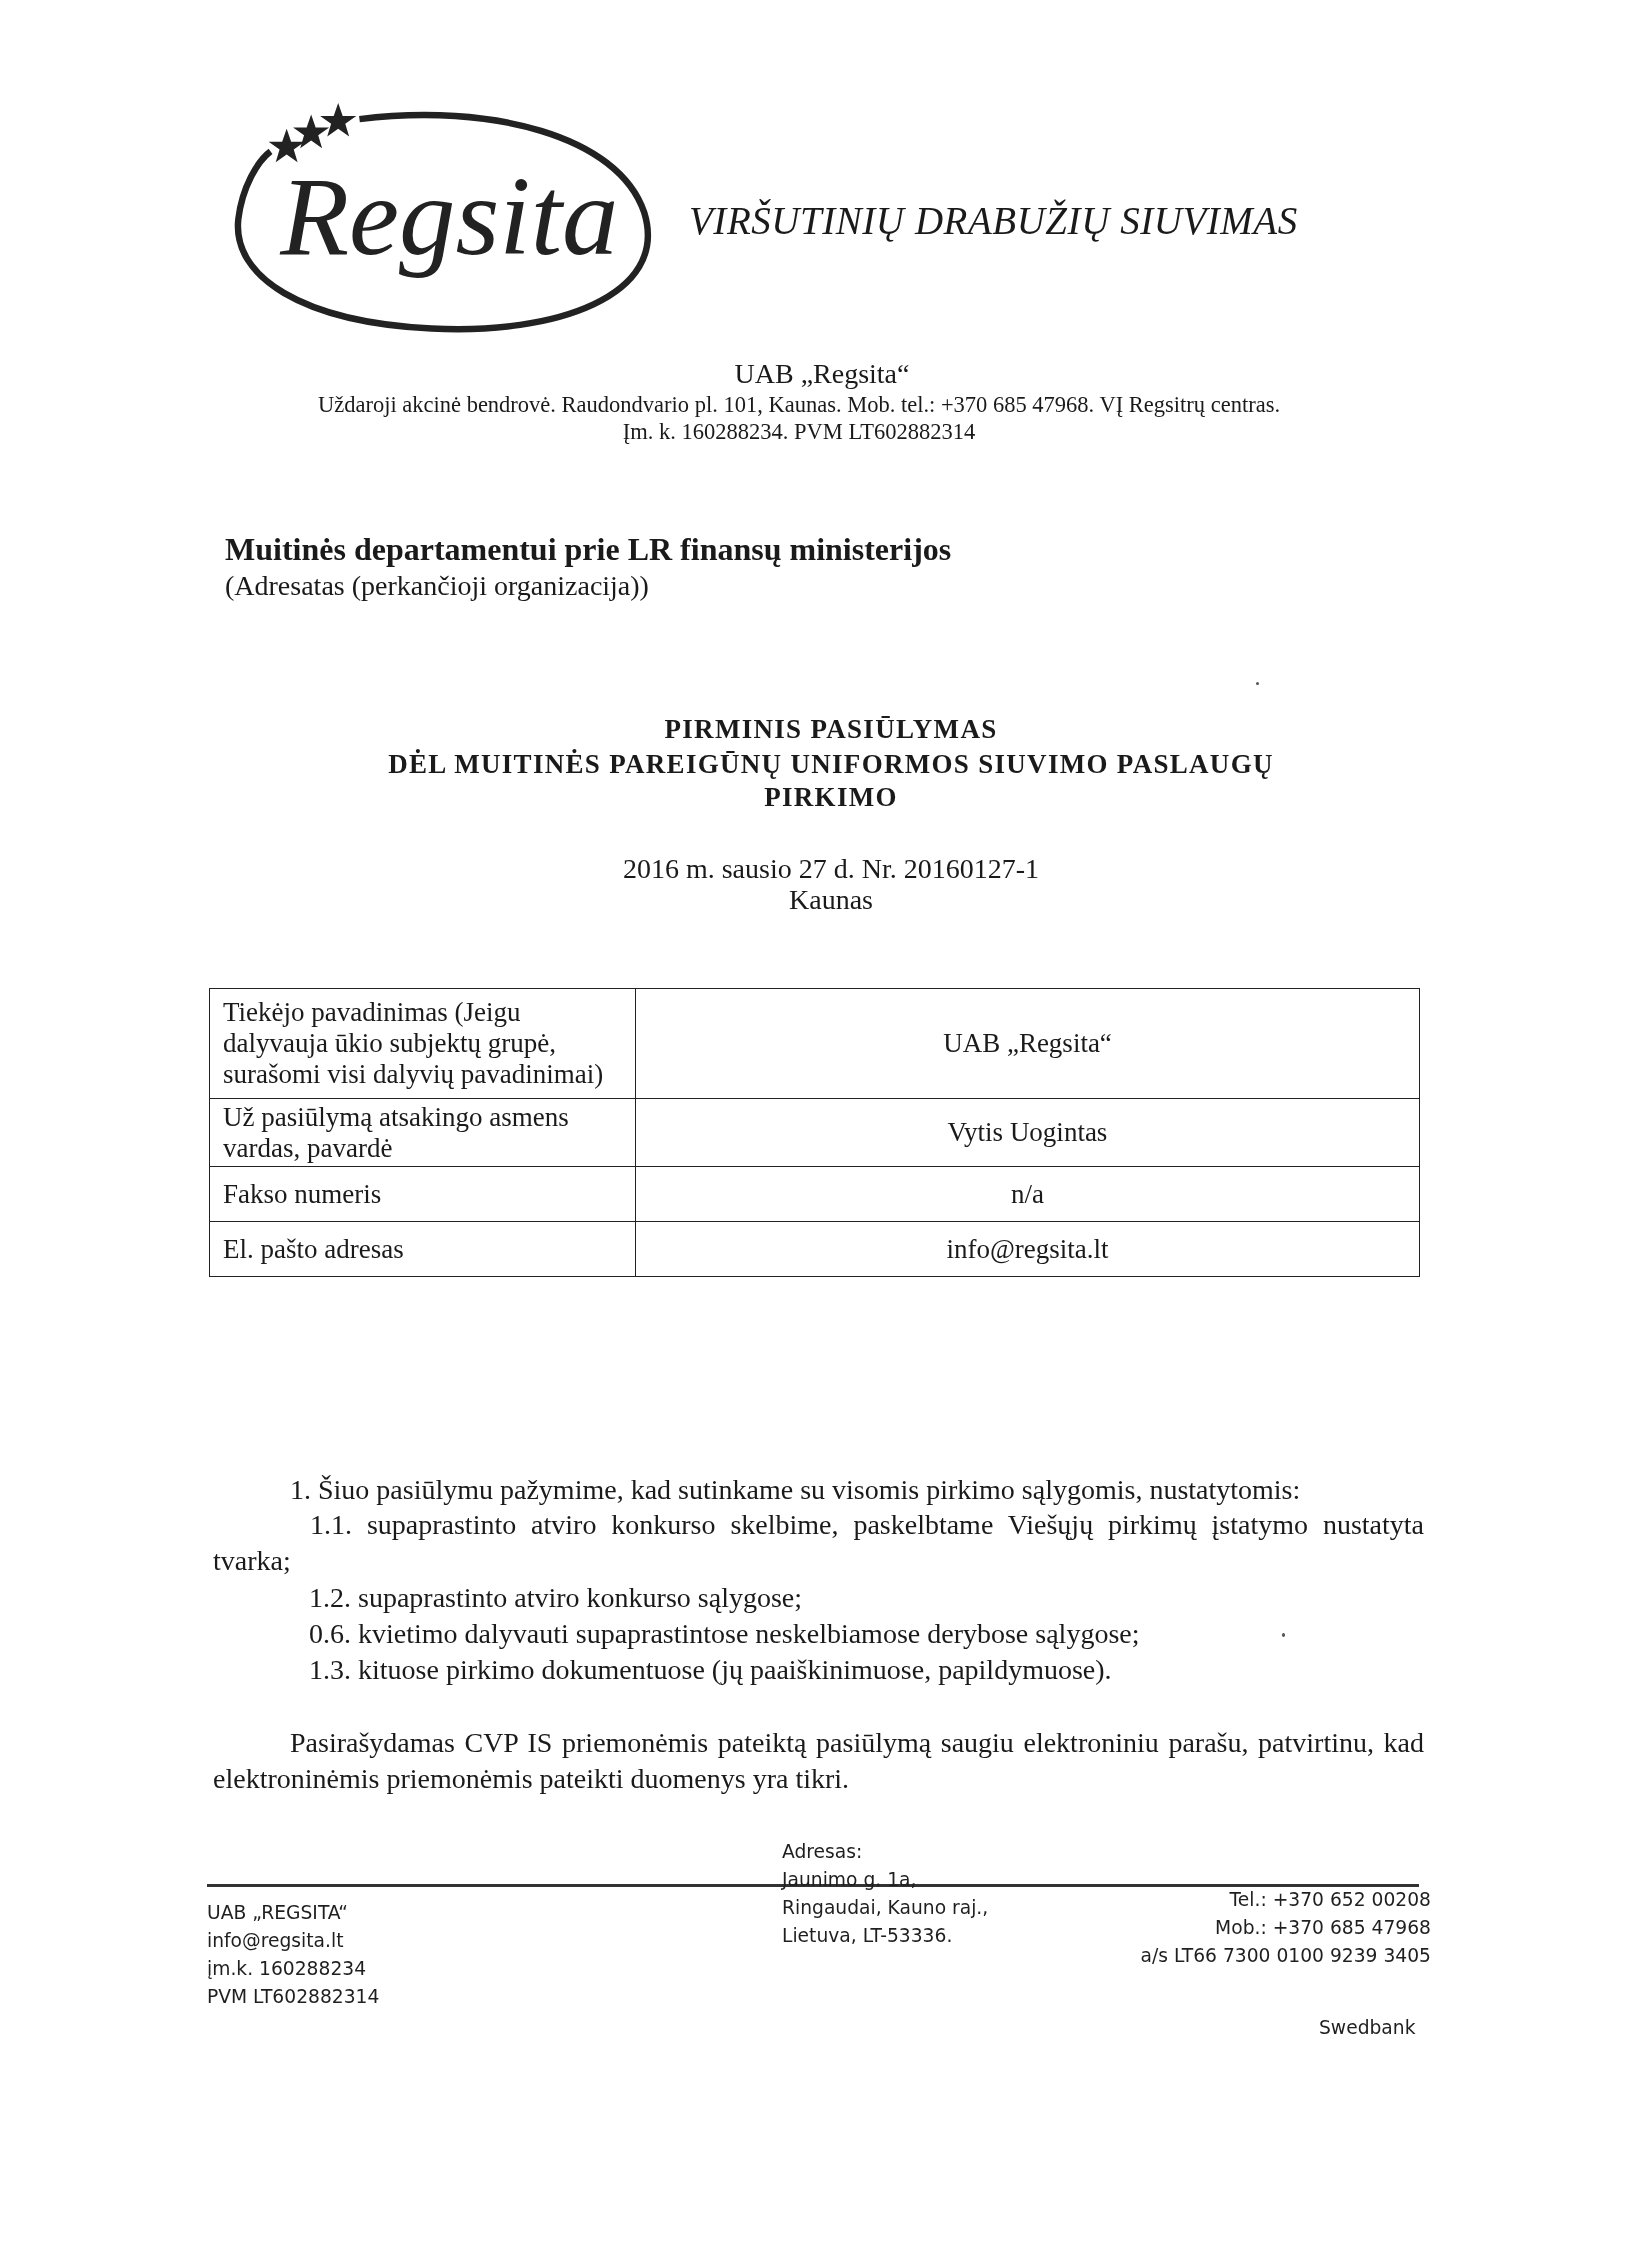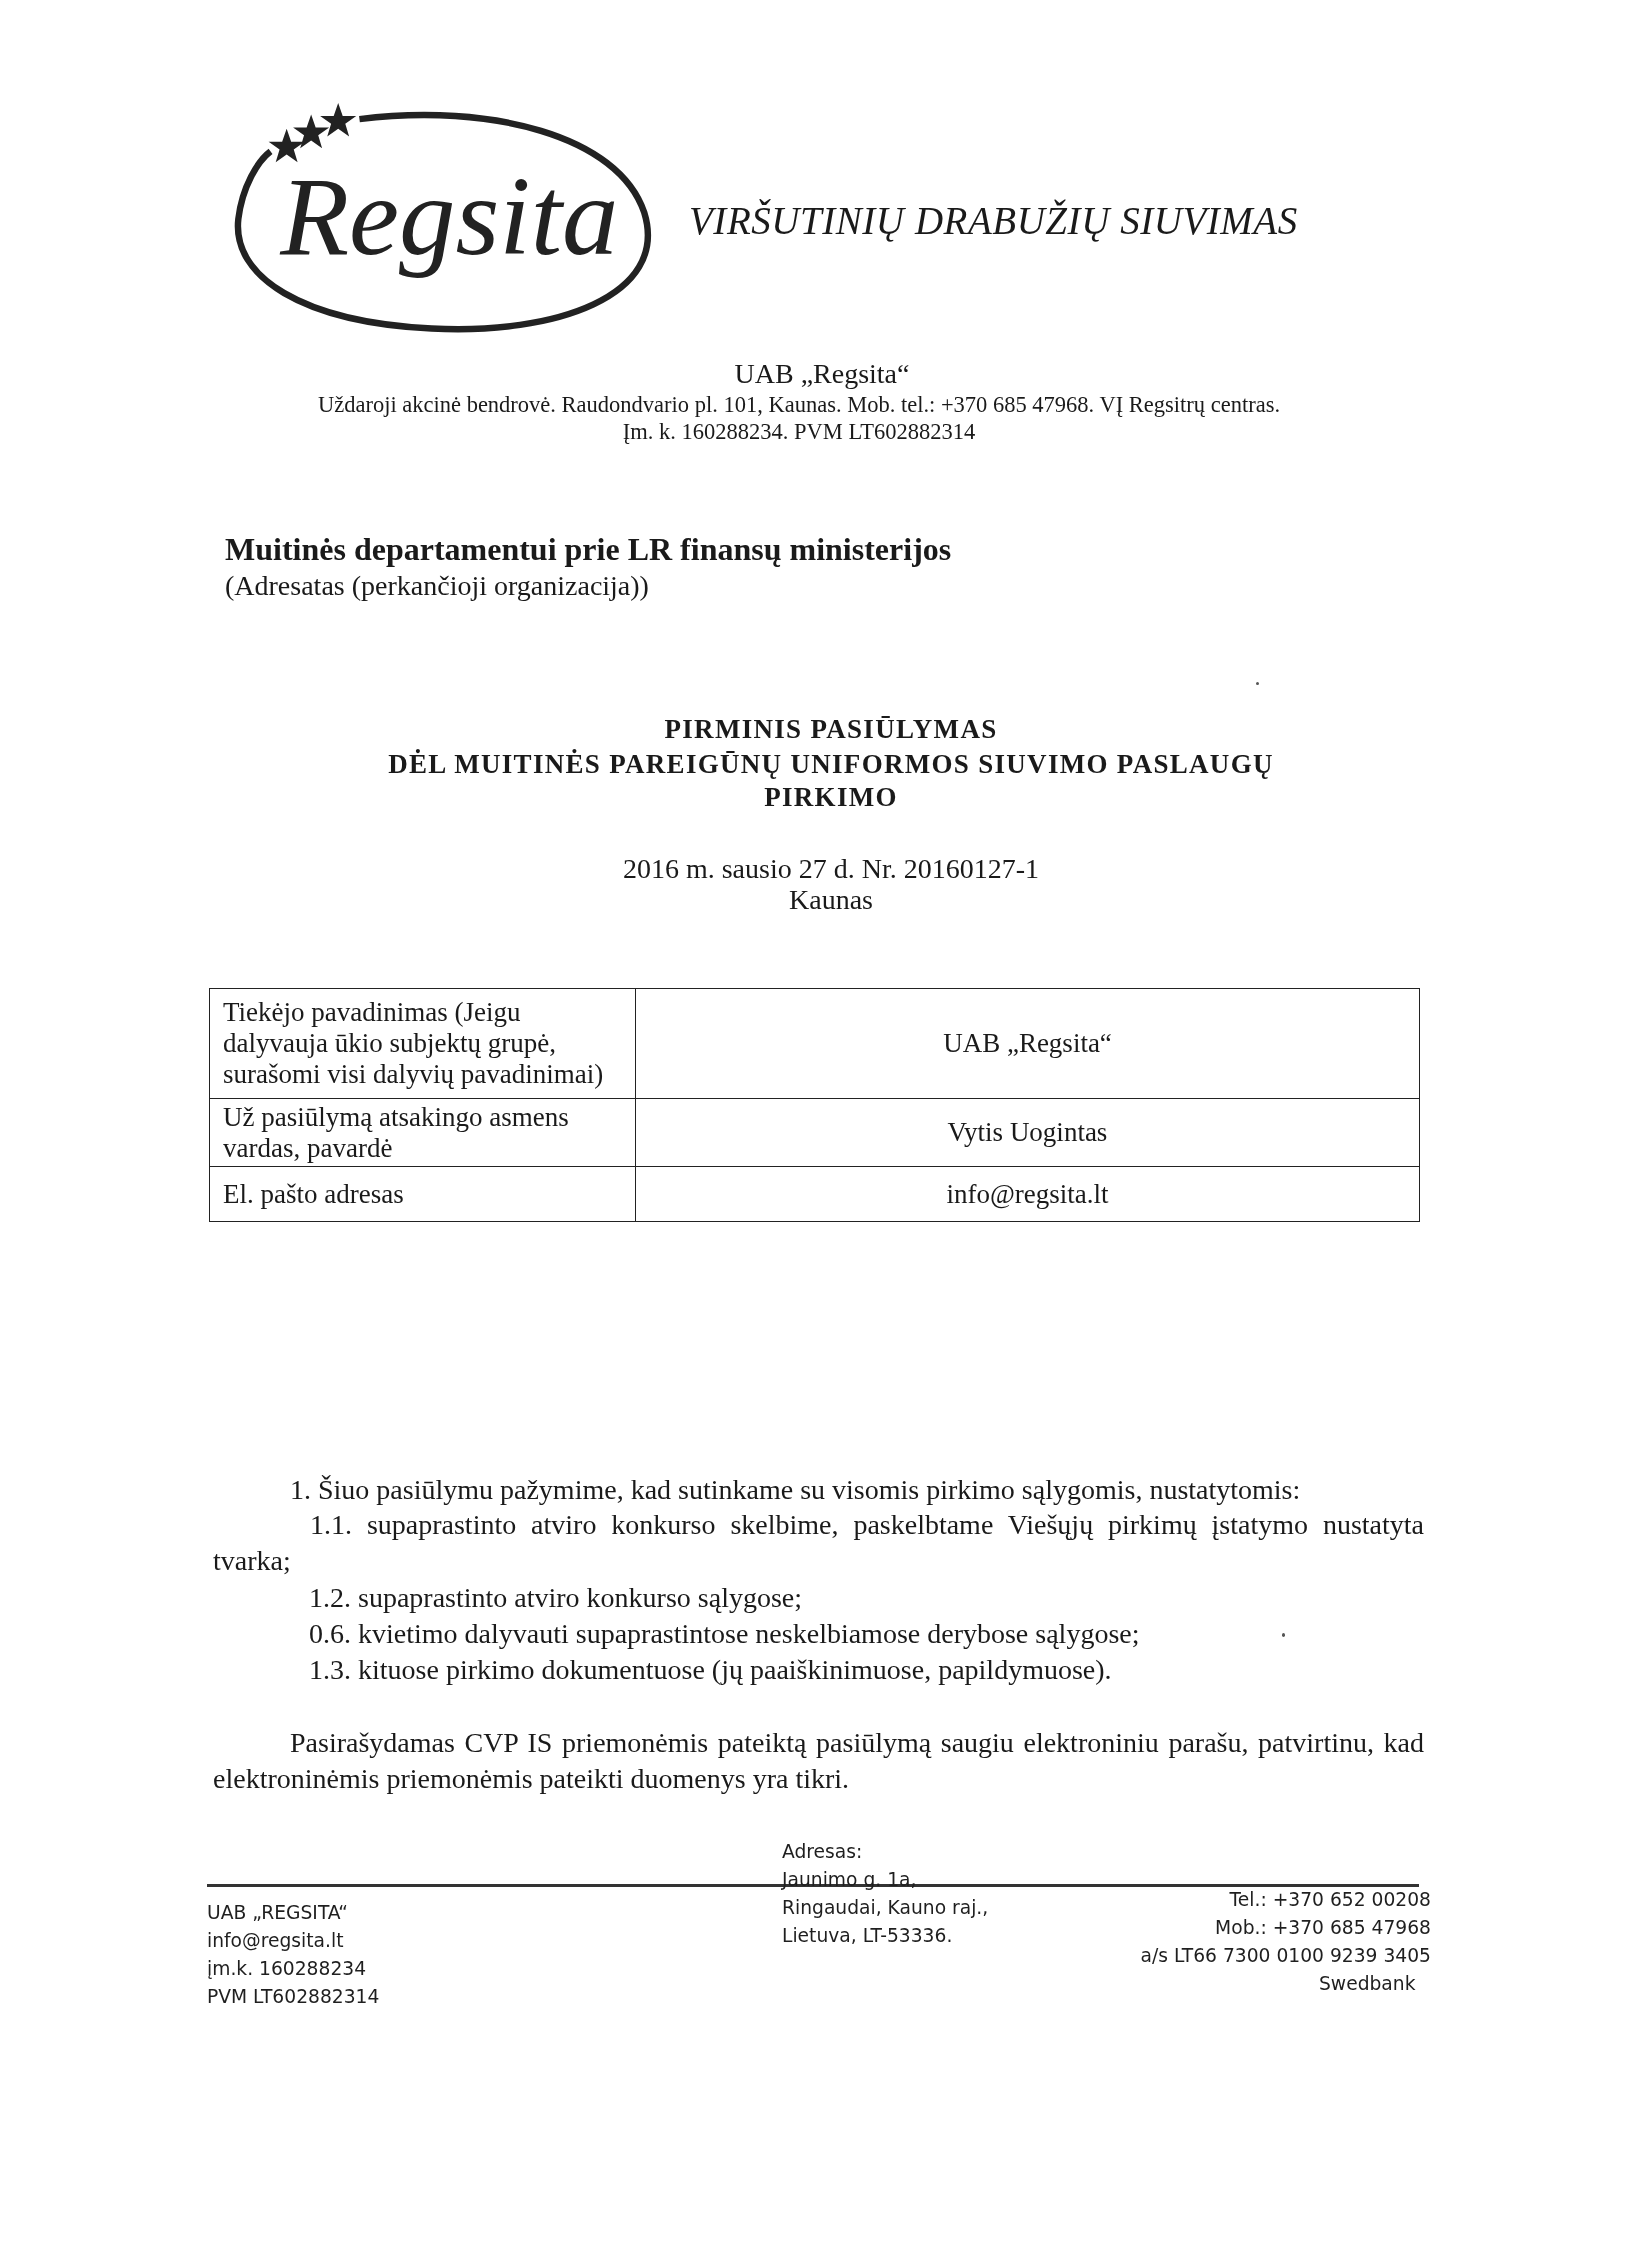--- a/index.html
+++ b/index.html
@@ -88,20 +88,24 @@
   <tbody>
       <tr style="height:110px;">
     <td class="lbl">Tiekėjo pavadinimas (Jeigu dalyvauja ūkio subjektų grupė, surašomi visi dalyvių pavadinimai)</td>
     <td class="val">UAB „Regsita“</td>
   </tr>
   <tr style="height:68px;">
     <td class="lbl">Už pasiūlymą atsakingo asmens vardas, pavardė</td>
     <td class="val">Vytis Uogintas</td>
   </tr>
   <tr style="height:55px;">
+    <td class="lbl">Fakso numeris</td>
+    <td class="val">n/a</td>
+  </tr>
+  <tr style="height:55px;">
     <td class="lbl">El. pašto adresas</td>
     <td class="val">info@regsita.lt</td>
   </tr>
 </tbody>
   </table>
 
 <div id="p1" class="abs para">1. Šiuo pasiūlymu pažymime, kad sutinkame su visomis pirkimo sąlygomis, nustatytomis:</div>
 <div id="p11" class="abs para">1.1. supaprastinto atviro konkurso skelbime, paskelbtame Viešųjų pirkimų įstatymo nustatyta tvarka;</div>
 <div id="p12" class="abs para">1.2. supaprastinto atviro konkurso sąlygose;</div>
 <div id="p13a" class="abs para">0.6. kvietimo dalyvauti supaprastintose neskelbiamose derybose sąlygose;</div>
@@ -119,15 +123,15 @@
 <div id="foot-mid" class="abs foot">
   <div>Adresas:</div>
   <div>Jaunimo g. 1a,</div>
   <div>Ringaudai, Kauno raj.,</div>
   <div>Lietuva, LT-53336.</div>
 </div>
 <div id="foot-right" class="abs foot">
   <div>Tel.: +370 652 00208</div>
   <div>Mob.: +370 685 47968</div>
   <div>a/s LT66 7300 0100 9239 3405</div>
-  <div style="padding-right:15.5px;">Swedbank</div>
+  <div style="padding-right:15.5px;margin-top:44px;">Swedbank</div>
 </div>
 
 
 </body></html>

